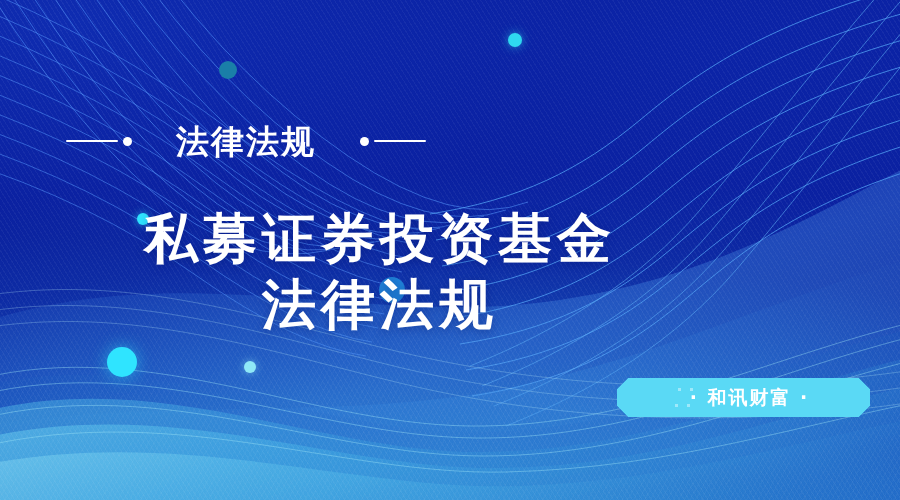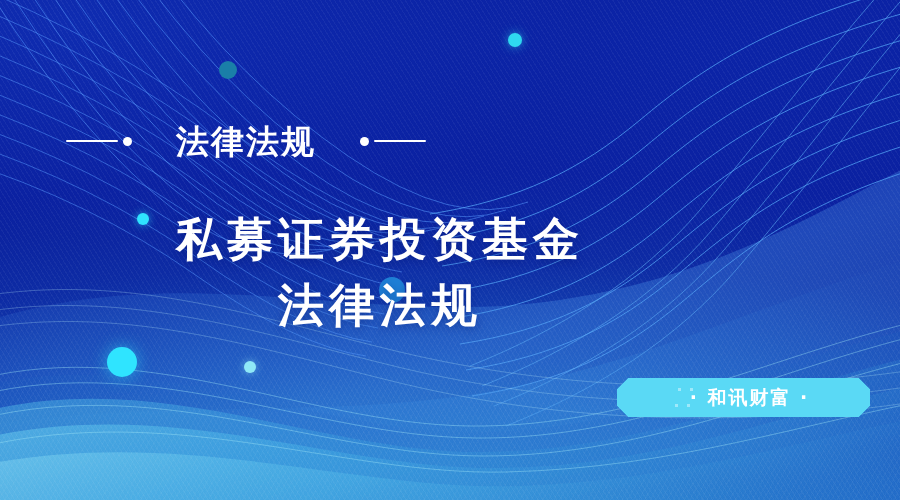--- a/index.html
+++ b/index.html
@@ -86,21 +86,21 @@
 
   #title-block {
     position: absolute;
     left: 0;
     top: 206px;
     width: 760px;
     text-align: center;
   }
   .title-line {
     color: #ffffff;
-    font-size: 46px;
+    font-size: 54px;
     font-weight: bold;
     letter-spacing: 5px;
     line-height: 66px;
     white-space: nowrap;
     text-shadow: 0 2px 8px rgba(4,20,100,0.35);
   }
 
   
   .dot { position: absolute; border-radius: 50%; }
 

